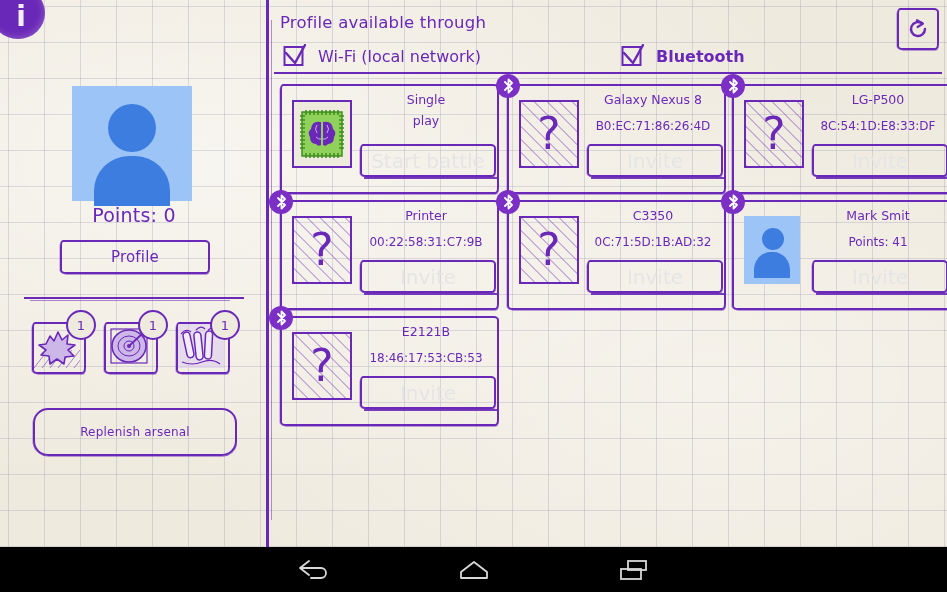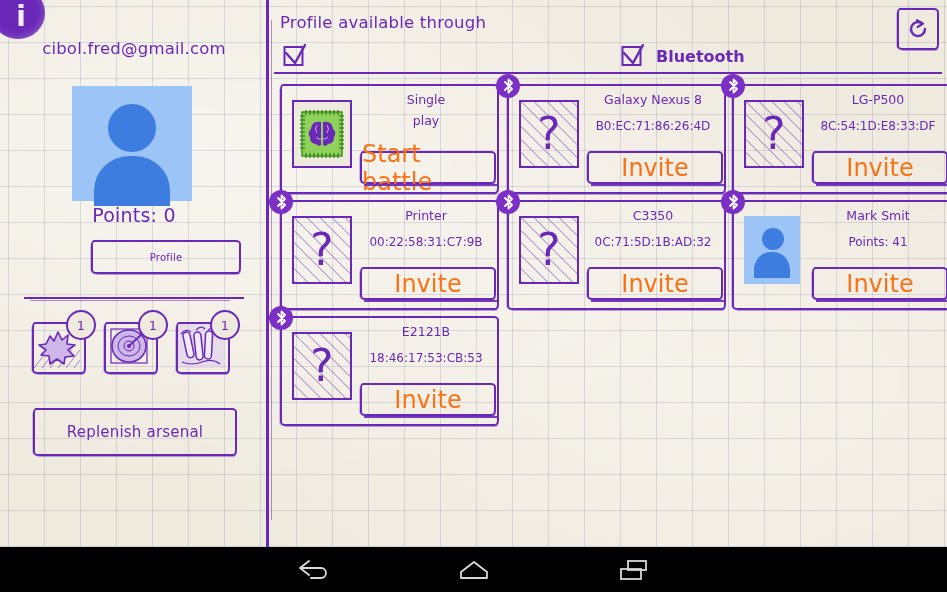--- a/index.html
+++ b/index.html
@@ -51,35 +51,35 @@
     font-size:16.5px;color:#6a28b8;}
 
   #avatar-big{position:absolute;left:72px;top:86px;width:120px;height:115px;background:#9cc4f7;}
   .avatar-person{position:absolute;}
   .avatar-head{border-radius:50%;background:#3d7de0;}
   .avatar-body{background:#3d7de0;border-radius:46% 46% 0 0 / 70% 70% 0 0;}
 
   #points-line{position:absolute;left:0;top:204px;width:268px;text-align:center;font-size:19px;color:#6a28b8;}
 
   #profile-btn{position:absolute;left:60px;top:240px;width:146px;height:30px;
-    display:flex;align-items:center;justify-content:center;font-size:10px;margin-left:31px;}
+    display:flex;align-items:center;justify-content:center;font-size:15px;}
 
   #sidebar-divider{position:absolute;left:24px;top:297px;width:220px;height:0;
     border-top:2px solid #6a28b8;}
   #sidebar-divider:after{content:"";position:absolute;left:6px;top:1px;width:200px;border-top:1px solid rgba(106,40,184,.55);}
 
   #arsenal-icons{position:absolute;left:32px;top:316px;width:215px;height:62px;}
   .arsenal-item{position:absolute;width:52px;height:52px;top:6px;}
   .arsenal-box{position:absolute;left:0;top:0;width:50px;height:48px;overflow:hidden;}
   .arsenal-badge{position:absolute;right:-12px;top:-12px;width:26px;height:26px;border-radius:50%;
     background:#efeade;border:2px solid #6a28b8;display:flex;align-items:center;justify-content:center;
     font-size:13px;color:#6a28b8;}
 
   #replenish-btn{position:absolute;left:33px;top:408px;width:200px;height:44px;
-    display:flex;align-items:center;justify-content:center;font-size:15px;}
+    display:flex;align-items:center;justify-content:center;font-size:12px;border-radius:15px;}
 
   
   #main-divider{position:absolute;left:266px;top:0;width:0;height:547px;border-left:3px solid #6a28b8;}
   #main-divider:after{content:"";position:absolute;left:2px;top:20px;height:500px;border-left:1px solid rgba(106,40,184,.5);}
 
   
   #main{position:absolute;left:268px;top:0;width:679px;height:547px;}
 
   #panel-title{position:absolute;left:12px;top:13px;font-size:16.5px;color:#6a28b8;}
 
@@ -103,22 +103,22 @@
   .qmark{position:absolute;inset:0;border:2px solid #6a28b8;
     background:repeating-linear-gradient(45deg, rgba(106,40,184,.32) 0 1.4px, transparent 1.4px 9px);
     display:flex;align-items:center;justify-content:center;}
   .qmark span{font-size:44px;color:#6a28b8;line-height:1;font-family:"DejaVu Sans",sans-serif;}
   .chip-icon{position:absolute;inset:0;border:2px solid #6a28b8;background:#efeade;
     display:flex;align-items:center;justify-content:center;}
 
   .card-body{position:absolute;left:78px;top:6px;width:132px;height:96px;}
   .card-name{text-align:center;font-size:12.5px;color:#6a28b8;line-height:1.25;}
   .card-sub{text-align:center;font-size:12px;color:#6a28b8;margin-top:11px;}
-  .card-btn{position:absolute;left:0;bottom:4px;width:132px;height:29px;
-    display:flex;align-items:center;justify-content:center;font-size:24px;color:#f97316;}
+  .card-btn{position:absolute;left:0;bottom:11px;width:132px;height:29px;
+    display:flex;align-items:center;justify-content:center;font-size:20px;color:#e5e5e5;}
   .card-btn:after{content:"";position:absolute;left:2px;right:-4px;bottom:-4px;height:2px;background:#6a28b8;opacity:.9;}
   .avatar-small{position:absolute;left:10px;top:14px;width:56px;height:68px;background:#9cc4f7;}
 
   
   #navbar{position:absolute;left:0;top:547px;width:947px;height:45px;background:#000;}
   .nav-btn{position:absolute;top:0;height:45px;width:120px;display:flex;align-items:center;justify-content:center;}
   #nav-back{left:254px;}
   #nav-home{left:414px;}
   #nav-recent{left:574px;}
 </style>
@@ -128,21 +128,20 @@
 <div id="app">
 
   <div id="paper"></div>
 
   <div id="sidebar">
 
     <div id="info-badge">
       <span>i</span>
     </div>
 
-    <div id="account-email" class="hand">cibol.fred@gmail.com</div>
 
     <div id="avatar-big">
       <div class="avatar-person avatar-head" style="left:36px;top:18px;width:48px;height:48px;"></div>
       <div class="avatar-person avatar-body" style="left:22px;top:70px;width:76px;height:50px;"></div>
     </div>
 
     <div id="points-line" class="hand">Points: 0</div>
 
     <div id="profile-btn" class="sketch hand">Profile</div>
 
@@ -212,20 +211,21 @@
       </svg>
     </div>
 
     <div class="filter" id="filter-wifi">
       <div class="checkbox">
         <svg width="24" height="24" viewBox="0 0 24 24">
           <rect x="2.5" y="3" width="18" height="18" fill="none" stroke="#6a28b8" stroke-width="2"></rect>
           <path d="M4 9 L13 19 L23 1" fill="none" stroke="#6a28b8" stroke-width="2.4" stroke-linecap="round" stroke-linejoin="round"></path>
         </svg>
       </div>
+      <span class="filter-label">Wi-Fi (local network)</span>
     </div>
 
     <div class="filter" id="filter-bt">
       <div class="checkbox">
         <svg width="24" height="24" viewBox="0 0 24 24">
           <rect x="2.5" y="3" width="18" height="18" fill="none" stroke="#6a28b8" stroke-width="2"></rect>
           <path d="M4 9 L13 19 L23 1" fill="none" stroke="#6a28b8" stroke-width="2.4" stroke-linecap="round" stroke-linejoin="round"></path>
         </svg>
       </div>
       <span class="filter-label">Bluetooth</span>

